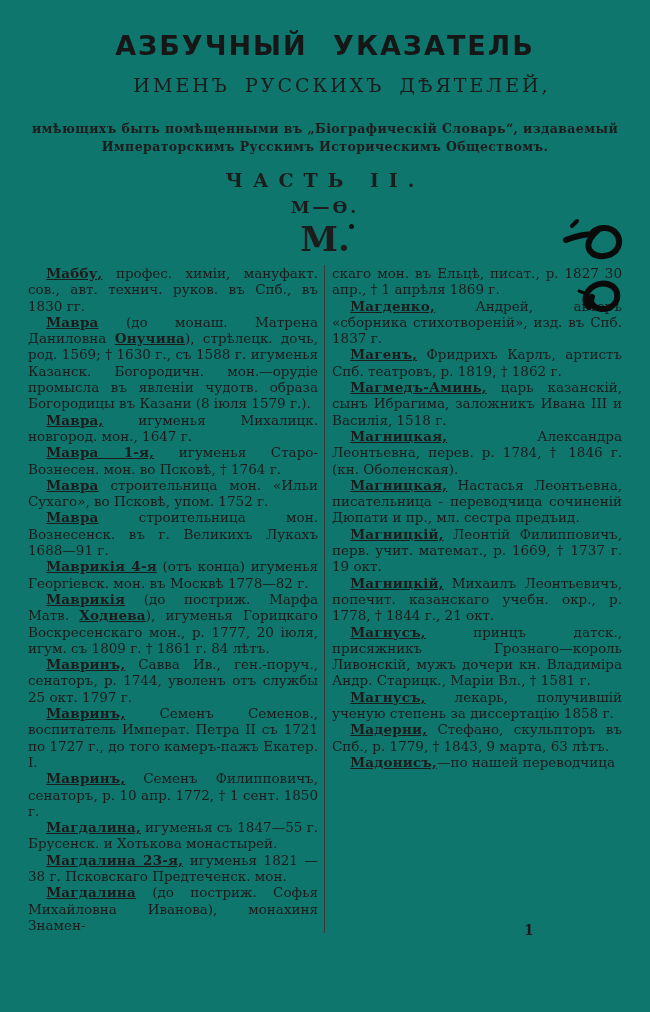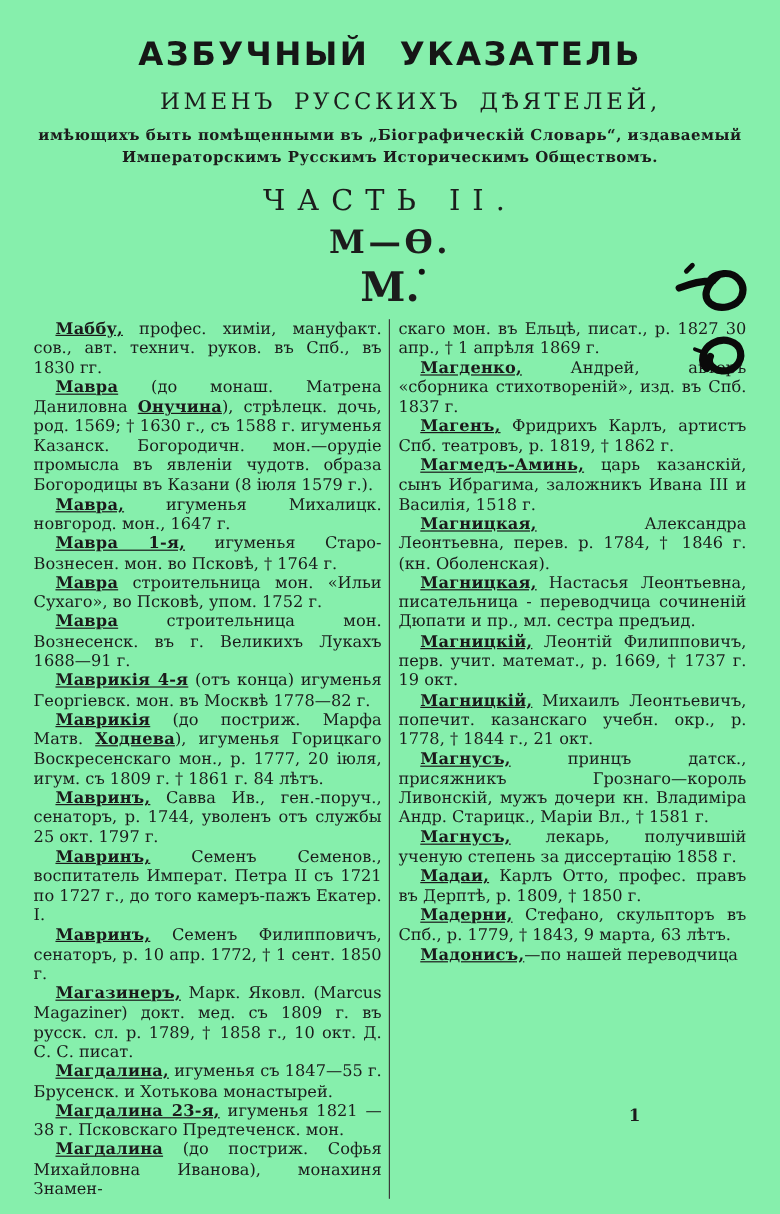--- a/index.html
+++ b/index.html
@@ -5,21 +5,21 @@
   html,body{margin:0;padding:0;}
   body{
     background:#e8e8e6;
     font-family:"DejaVu Serif", serif;
     -webkit-font-smoothing:antialiased;
   }
   .page{
     position:relative;
     width:650px;height:1012px;
     margin:0 auto;
-    background:#86efac;
+    background:#0f766e;
     color:#1c1c1c;
     overflow:hidden;
   }
   header{ text-align:center; }
   .title{
     margin:0;
     padding-top:30px;
     font-family:"DejaVu Sans", sans-serif;
     font-weight:bold;
     font-size:27px;
@@ -30,35 +30,35 @@
   .subtitle{
     margin:13px 0 0 0;
     font-family:"DejaVu Serif", serif;
     font-weight:normal;
     font-size:19px;
     letter-spacing:3px;
     word-spacing:6px;
     padding-left:34px;
   }
   .note{
-    margin-top:8px;
+    margin-top:24px;
     font-weight:bold;
     font-size:12.5px;
     line-height:18px;
     letter-spacing:0.4px;
   }
   .part{
     margin-top:13px;
-    font-size:24px;
+    font-size:19px;
     letter-spacing:10px;
-    font-weight:normal;
+    font-weight:bold;
   }
   .range{
     margin-top:6px;
-    font-size:27px;
+    font-size:17px;
     font-weight:bold;
     letter-spacing:3px;
     text-align:center;
   }
   .section-letter{
     margin-top:4px;
     font-size:34px;
     font-weight:bold;
     line-height:36px;
   }
@@ -125,38 +125,36 @@
         <p class="entry"><b>Мавра</b><span> (до монаш. Матрена Даниловна </span><b>Онучина</b><span>), стрѣлецк. дочь, род. 1569; † 1630 г., съ 1588 г. игуменья Казанск. Богородичн. мон.—орудіе промысла въ явленіи чудотв. образа Богородицы въ Казани (8 іюля 1579 г.).</span></p>
         <p class="entry"><b>Мавра,</b><span> игуменья Михалицк. новгород. мон., 1647 г.</span></p>
         <p class="entry"><b>Мавра 1-я,</b><span> игуменья Старо-Вознесен. мон. во Псковѣ, † 1764 г.</span></p>
         <p class="entry"><b>Мавра</b><span> строительница мон. «Ильи Сухаго», во Псковѣ, упом. 1752 г.</span></p>
         <p class="entry"><b>Мавра</b><span> строительница мон. Вознесенск. въ г. Великихъ Лукахъ 1688—91 г.</span></p>
         <p class="entry"><b>Маврикія 4-я</b><span> (отъ конца) игуменья Георгіевск. мон. въ Москвѣ 1778—82 г.</span></p>
         <p class="entry"><b>Маврикія</b><span> (до постриж. Марфа Матв. </span><b>Ходнева</b><span>), игуменья Горицкаго Воскресенскаго мон., р. 1777, 20 іюля, игум. съ 1809 г. † 1861 г. 84 лѣтъ.</span></p>
         <p class="entry"><b>Мавринъ,</b><span> Савва Ив., ген.-поруч., сенаторъ, р. 1744, уволенъ отъ службы 25 окт. 1797 г.</span></p>
         <p class="entry"><b>Мавринъ,</b><span> Семенъ Семенов., воспитатель Императ. Петра II съ 1721 по 1727 г., до того камеръ-пажъ Екатер. I.</span></p>
         <p class="entry"><b>Мавринъ,</b><span> Семенъ Филипповичъ, сенаторъ, р. 10 апр. 1772, † 1 сент. 1850 г.</span></p>
-        <p class="entry"><b>Магазинеръ,</b><span> Марк. Яковл. (Marcus Magaziner) докт. мед. съ 1809 г. въ русск. сл. р. 1789, † 1858 г., 10 окт. Д. С. С. писат.</span></p>
         <p class="entry"><b>Магдалина,</b><span> игуменья съ 1847—55 г. Брусенск. и Хотькова монастырей.</span></p>
         <p class="entry"><b>Магдалина 23-я,</b><span> игуменья 1821 — 38 г. Псковскаго Предтеченск. мон.</span></p>
         <p class="entry"><b>Магдалина</b><span> (до постриж. Софья Михайловна Иванова), монахиня Знамен-</span></p>
       </div>
     <div class="divider"></div>
     <div class="col col-right" id="col-right">
         <p class="entry cont"><span>скаго мон. въ Ельцѣ, писат., р. 1827 30 апр., † 1 апрѣля 1869 г.</span></p>
         <p class="entry"><b>Магденко,</b><span> Андрей, авторъ «сборника стихотвореній», изд. въ Спб. 1837 г.</span></p>
         <p class="entry"><b>Магенъ,</b><span> Фридрихъ Карлъ, артистъ Спб. театровъ, р. 1819, † 1862 г.</span></p>
         <p class="entry"><b>Магмедъ-Аминь,</b><span> царь казанскій, сынъ Ибрагима, заложникъ Ивана III и Василія, 1518 г.</span></p>
         <p class="entry"><b>Магницкая,</b><span> Александра Леонтьевна, перев. р. 1784, † 1846 г. (кн. Оболенская).</span></p>
         <p class="entry"><b>Магницкая,</b><span> Настасья Леонтьевна, писательница - переводчица сочиненій Дюпати и пр., мл. сестра предъид.</span></p>
         <p class="entry"><b>Магницкій,</b><span> Леонтій Филипповичъ, перв. учит. математ., р. 1669, † 1737 г. 19 окт.</span></p>
         <p class="entry"><b>Магницкій,</b><span> Михаилъ Леонтьевичъ, попечит. казанскаго учебн. окр., р. 1778, † 1844 г., 21 окт.</span></p>
         <p class="entry"><b>Магнусъ,</b><span> принцъ датск., присяжникъ Грознаго—король Ливонскій, мужъ дочери кн. Владиміра Андр. Старицк., Маріи Вл., † 1581 г.</span></p>
         <p class="entry"><b>Магнусъ,</b><span> лекарь, получившій ученую степень за диссертацію 1858 г.</span></p>
-        <p class="entry"><b>Мадаи,</b><span> Карлъ Отто, профес. правъ въ Дерптѣ, р. 1809, † 1850 г.</span></p>
         <p class="entry"><b>Мадерни,</b><span> Стефано, скульпторъ въ Спб., р. 1779, † 1843, 9 марта, 63 лѣтъ.</span></p>
         <p class="entry"><b>Мадонисъ,</b><span>—по нашей переводчица</span></p>
       </div>
   </main>
 
   <div class="page-number">1</div>
 
   <div class="ink-dot"></div>
 
   <svg class="ink-mark ink-mark-1" width="66" height="44" viewBox="0 0 66 44">

